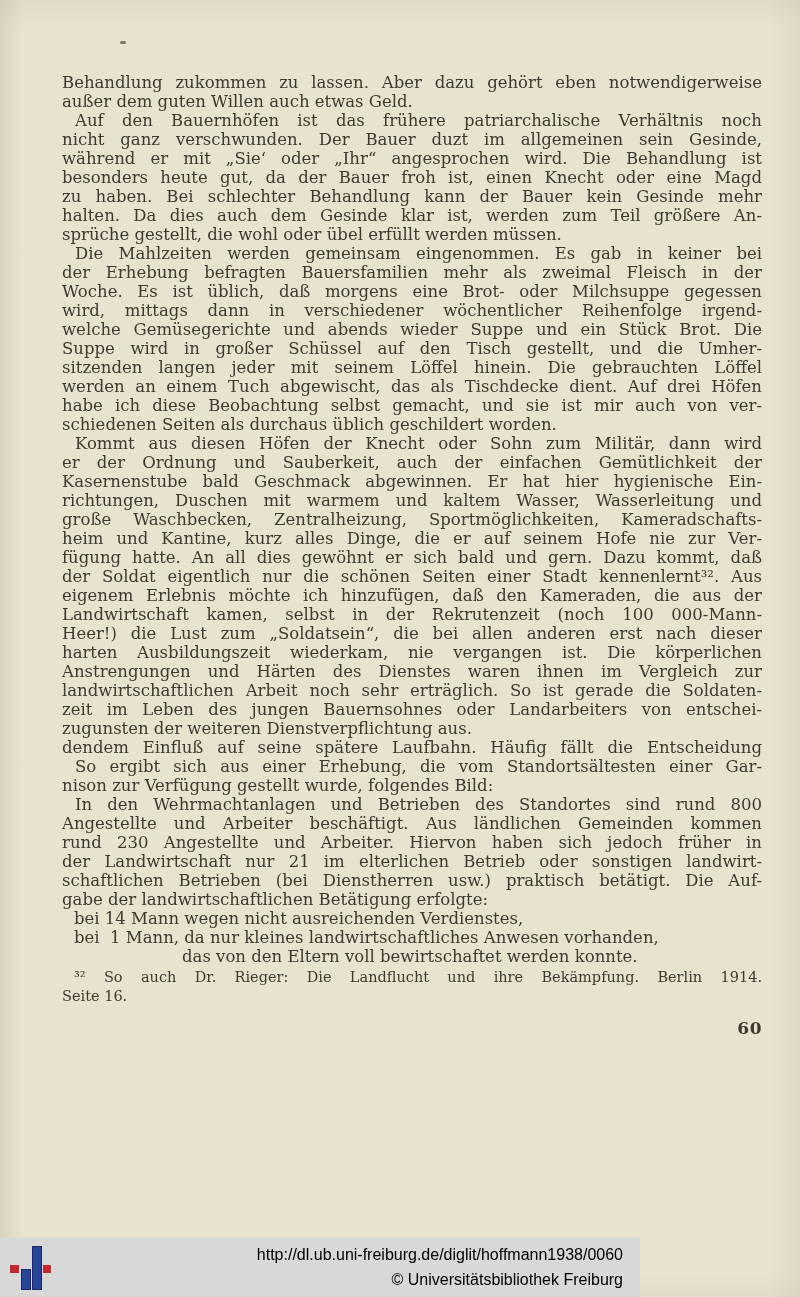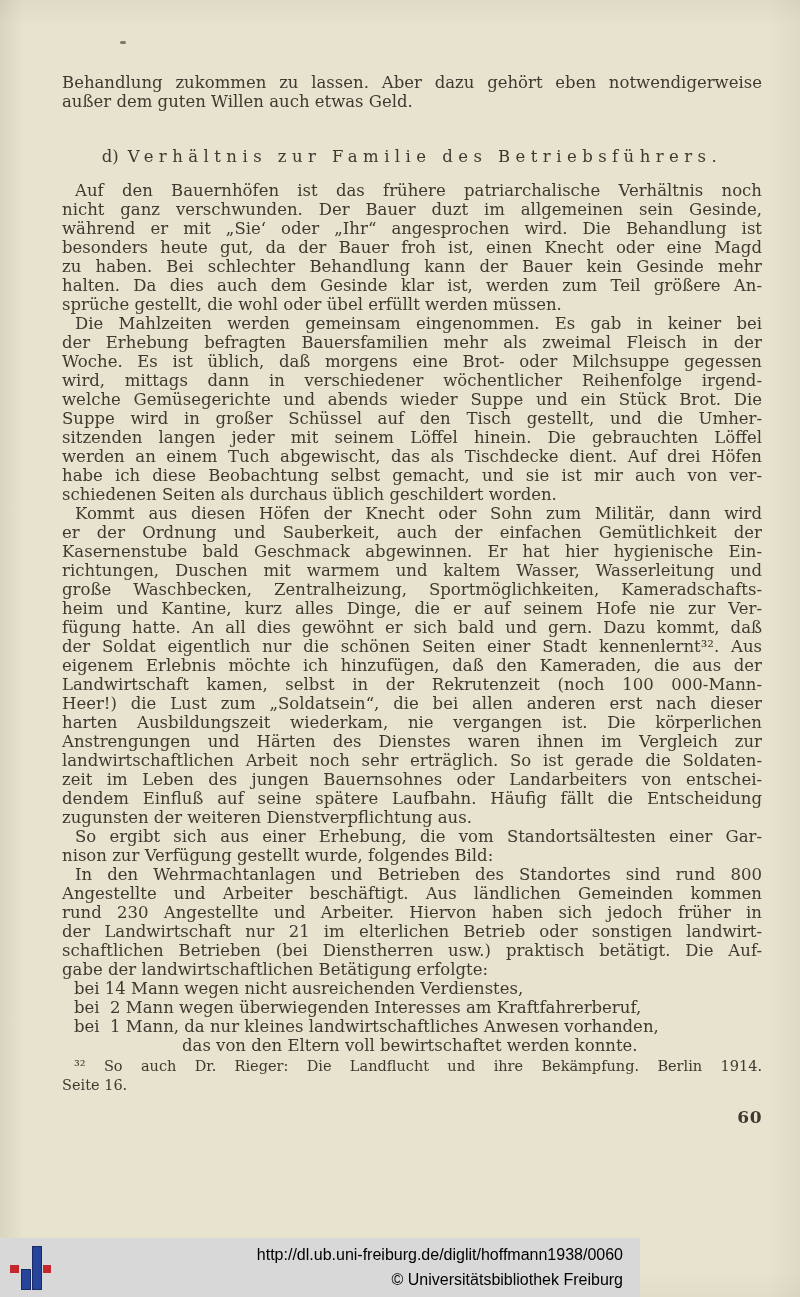--- a/index.html
+++ b/index.html
@@ -67,23 +67,20 @@
   <div class="speck"></div>
 
   <div class="text-block">
     <div id="intro">
         <div class="para">
           <div class="line just">Behandlung zukommen zu lassen. Aber dazu gehört eben notwendigerweise</div>
           <div class="line last">außer dem guten Willen auch etwas Geld.</div>
         </div>
       </div>
 
-    <div class="heading">
-      <span class="prefix">d)</span><span class="spread">Verhältnis zur Familie des Betriebsführers.</span>
-    </div>
 
     <div id="paras">
         <div class="para">
           <div class="line just indent">Auf den Bauernhöfen ist das frühere patriarchalische Verhältnis noch</div>
           <div class="line just">nicht ganz verschwunden. Der Bauer duzt im allgemeinen sein Gesinde,</div>
           <div class="line just">während er mit „Sie‘ oder „Ihr“ angesprochen wird. Die Behandlung ist</div>
           <div class="line just">besonders heute gut, da der Bauer froh ist, einen Knecht oder eine Magd</div>
           <div class="line just">zu haben. Bei schlechter Behandlung kann der Bauer kein Gesinde mehr</div>
           <div class="line just">halten. Da dies auch dem Gesinde klar ist, werden zum Teil größere An-</div>
           <div class="line last">sprüche gestellt, die wohl oder übel erfüllt werden müssen.</div>
@@ -109,40 +106,39 @@
           <div class="line just">heim und Kantine, kurz alles Dinge, die er auf seinem Hofe nie zur Ver-</div>
           <div class="line just">fügung hatte. An all dies gewöhnt er sich bald und gern. Dazu kommt, daß</div>
           <div class="line just">der Soldat eigentlich nur die schönen Seiten einer Stadt kennenlernt³². Aus</div>
           <div class="line just">eigenem Erlebnis möchte ich hinzufügen, daß den Kameraden, die aus der</div>
           <div class="line just">Landwirtschaft kamen, selbst in der Rekrutenzeit (noch 100 000-Mann-</div>
           <div class="line just">Heer!) die Lust zum „Soldatsein“, die bei allen anderen erst nach dieser</div>
           <div class="line just">harten Ausbildungszeit wiederkam, nie vergangen ist. Die körperlichen</div>
           <div class="line just">Anstrengungen und Härten des Dienstes waren ihnen im Vergleich zur</div>
           <div class="line just">landwirtschaftlichen Arbeit noch sehr erträglich. So ist gerade die Soldaten-</div>
           <div class="line just">zeit im Leben des jungen Bauernsohnes oder Landarbeiters von entschei-</div>
+          <div class="line last">zugunsten der weiteren Dienstverpflichtung aus.</div>
           <div class="line just">dendem Einfluß auf seine spätere Laufbahn. Häufig fällt die Entscheidung</div>
-          <div class="line last">zugunsten der weiteren Dienstverpflichtung aus.</div>
         </div>
         <div class="para">
           <div class="line just indent">So ergibt sich aus einer Erhebung, die vom Standortsältesten einer Gar-</div>
           <div class="line last">nison zur Verfügung gestellt wurde, folgendes Bild:</div>
         </div>
         <div class="para">
           <div class="line just indent">In den Wehrmachtanlagen und Betrieben des Standortes sind rund 800</div>
           <div class="line just">Angestellte und Arbeiter beschäftigt. Aus ländlichen Gemeinden kommen</div>
           <div class="line just">rund 230 Angestellte und Arbeiter. Hiervon haben sich jedoch früher in</div>
           <div class="line just">der Landwirtschaft nur 21 im elterlichen Betrieb oder sonstigen landwirt-</div>
           <div class="line just">schaftlichen Betrieben (bei Dienstherren usw.) praktisch betätigt. Die Auf-</div>
           <div class="line last">gabe der landwirtschaftlichen Betätigung erfolgte:</div>
         </div>
       </div>
 
     <div id="reasons" class="reasons">
         <div class="line list-line">bei 14 Mann wegen nicht ausreichenden Verdienstes,</div>
-        <div class="line list-line">bei  2 Mann wegen überwiegenden Interesses am Kraftfahrerberuf,</div>
         <div class="line list-line">bei  1 Mann, da nur kleines landwirtschaftliches Anwesen vorhanden,</div>
         <div class="line list-cont">das von den Eltern voll bewirtschaftet werden konnte.</div>
       </div>
 
     <div id="footnote" class="footnote">
         <div class="para">
           <div class="line just indent">³² So auch Dr. Rieger: Die Landflucht und ihre Bekämpfung. Berlin 1914.</div>
           <div class="line last">Seite 16.</div>
         </div>
       </div>

